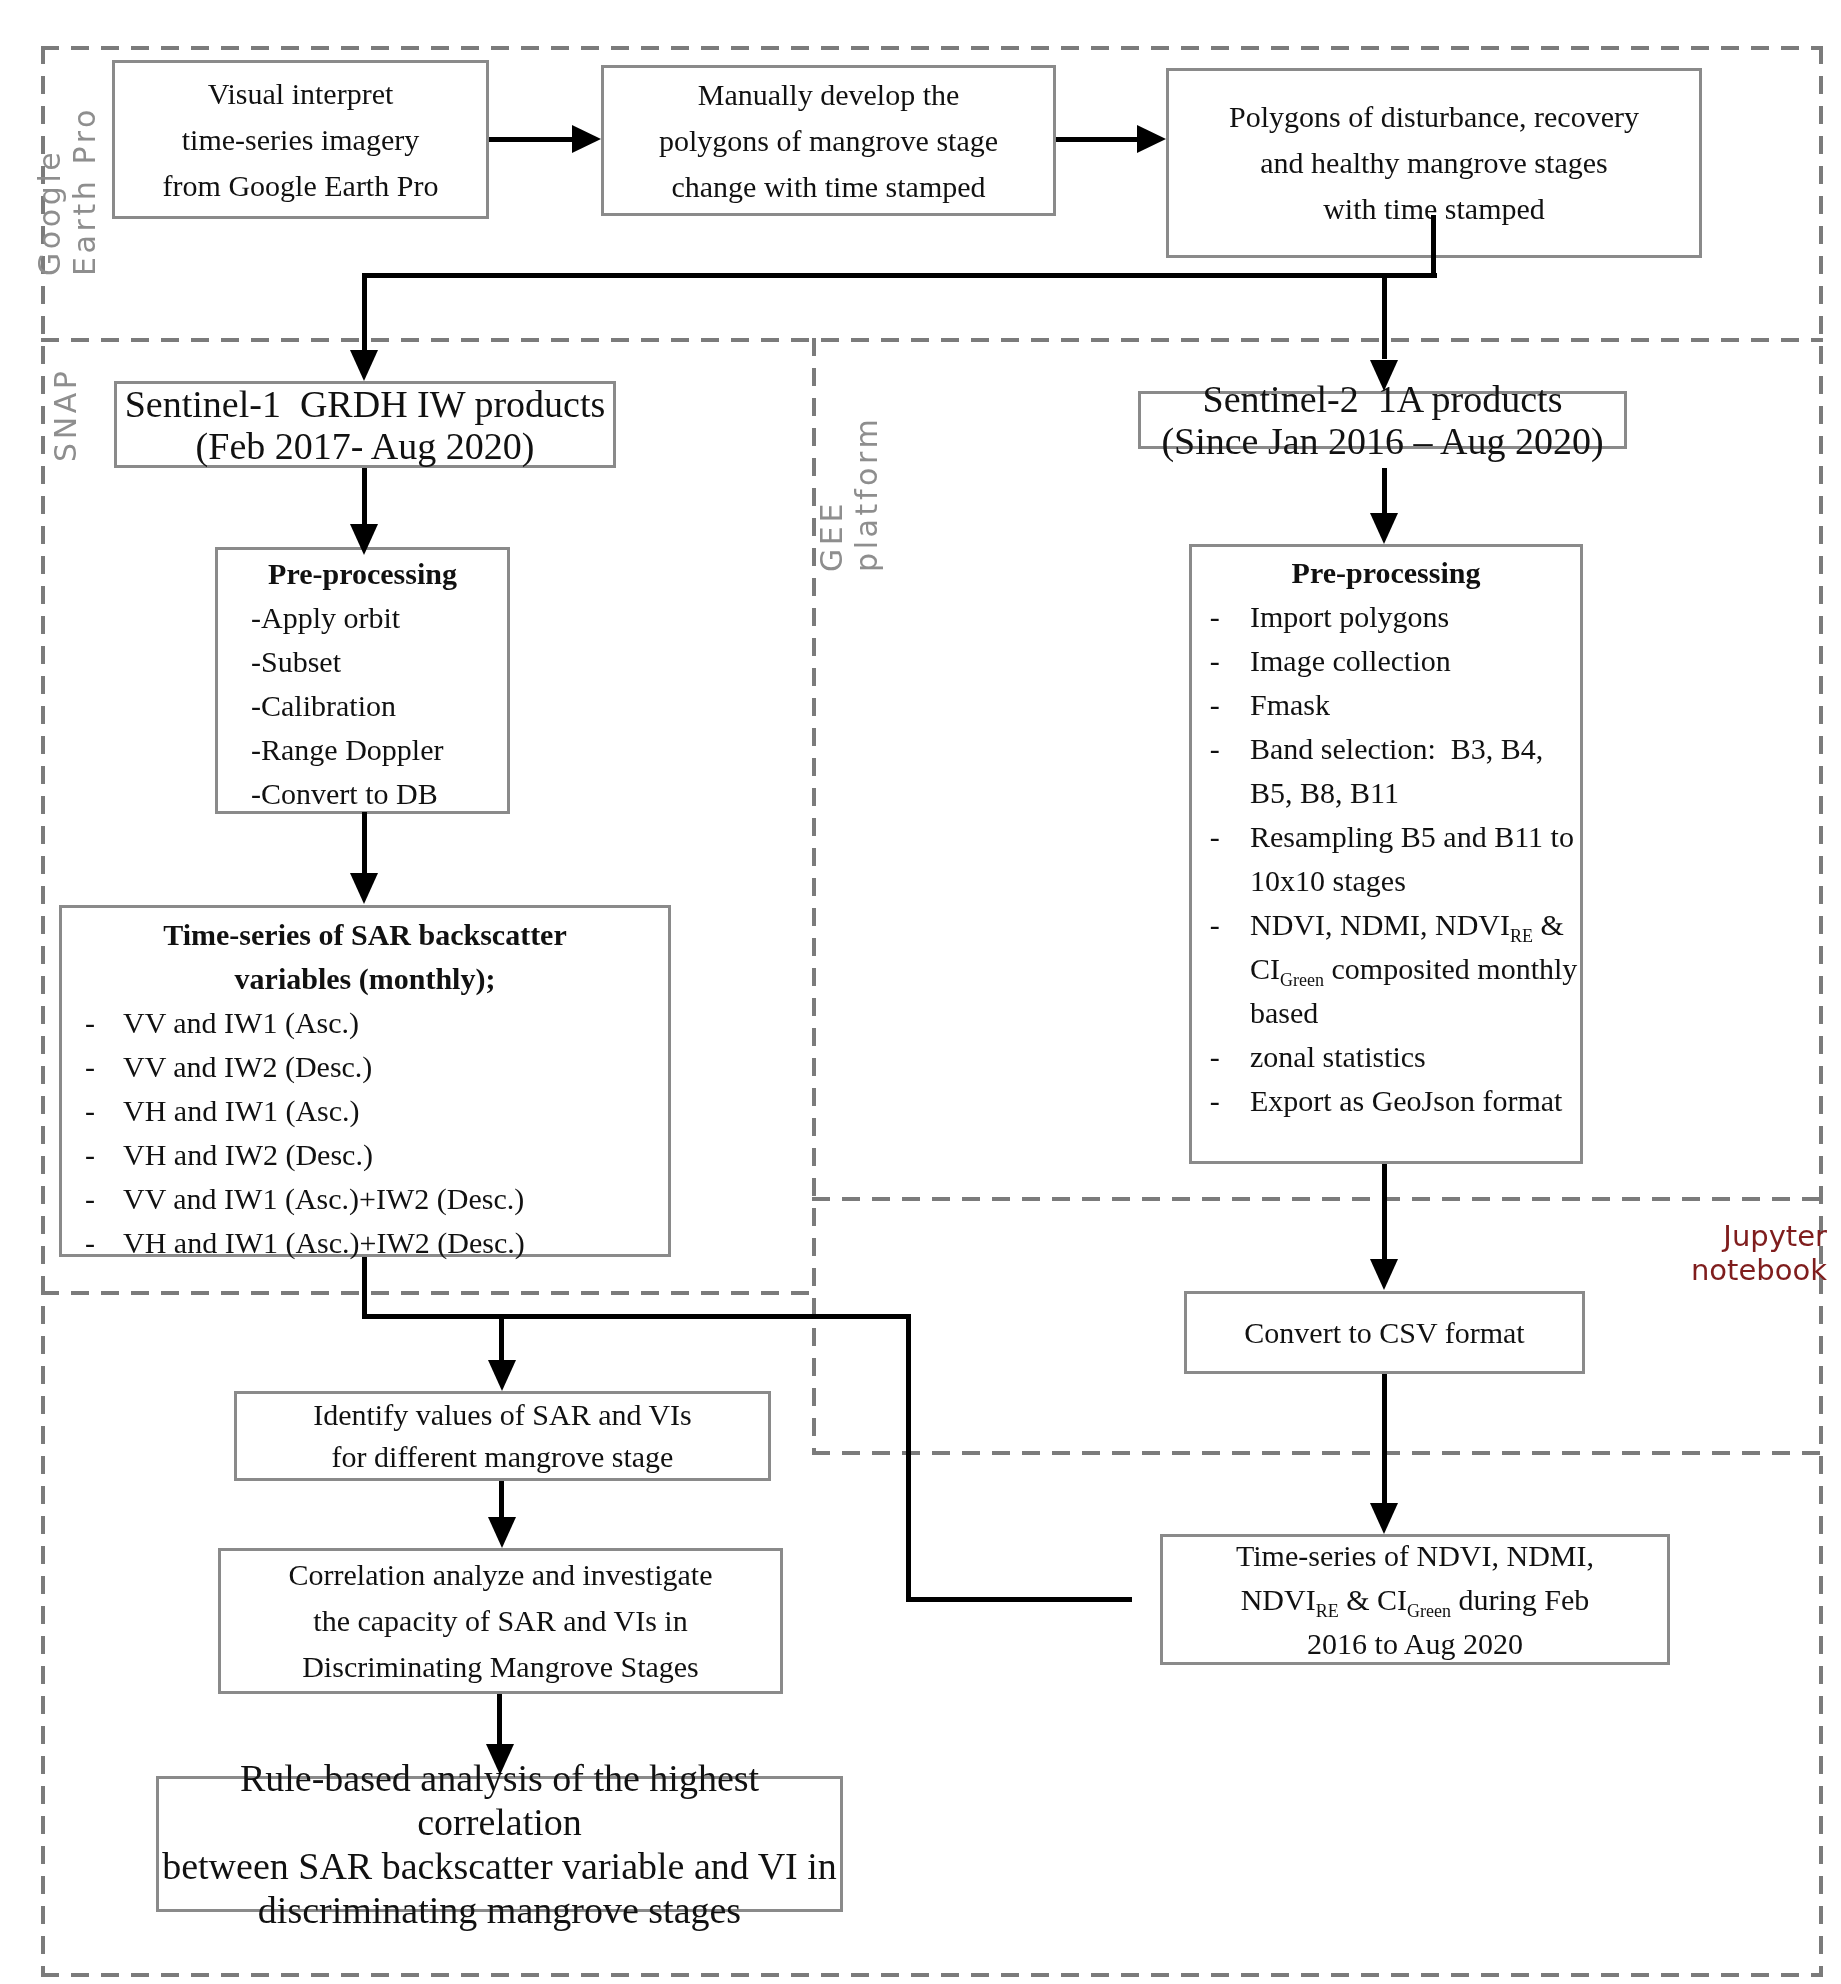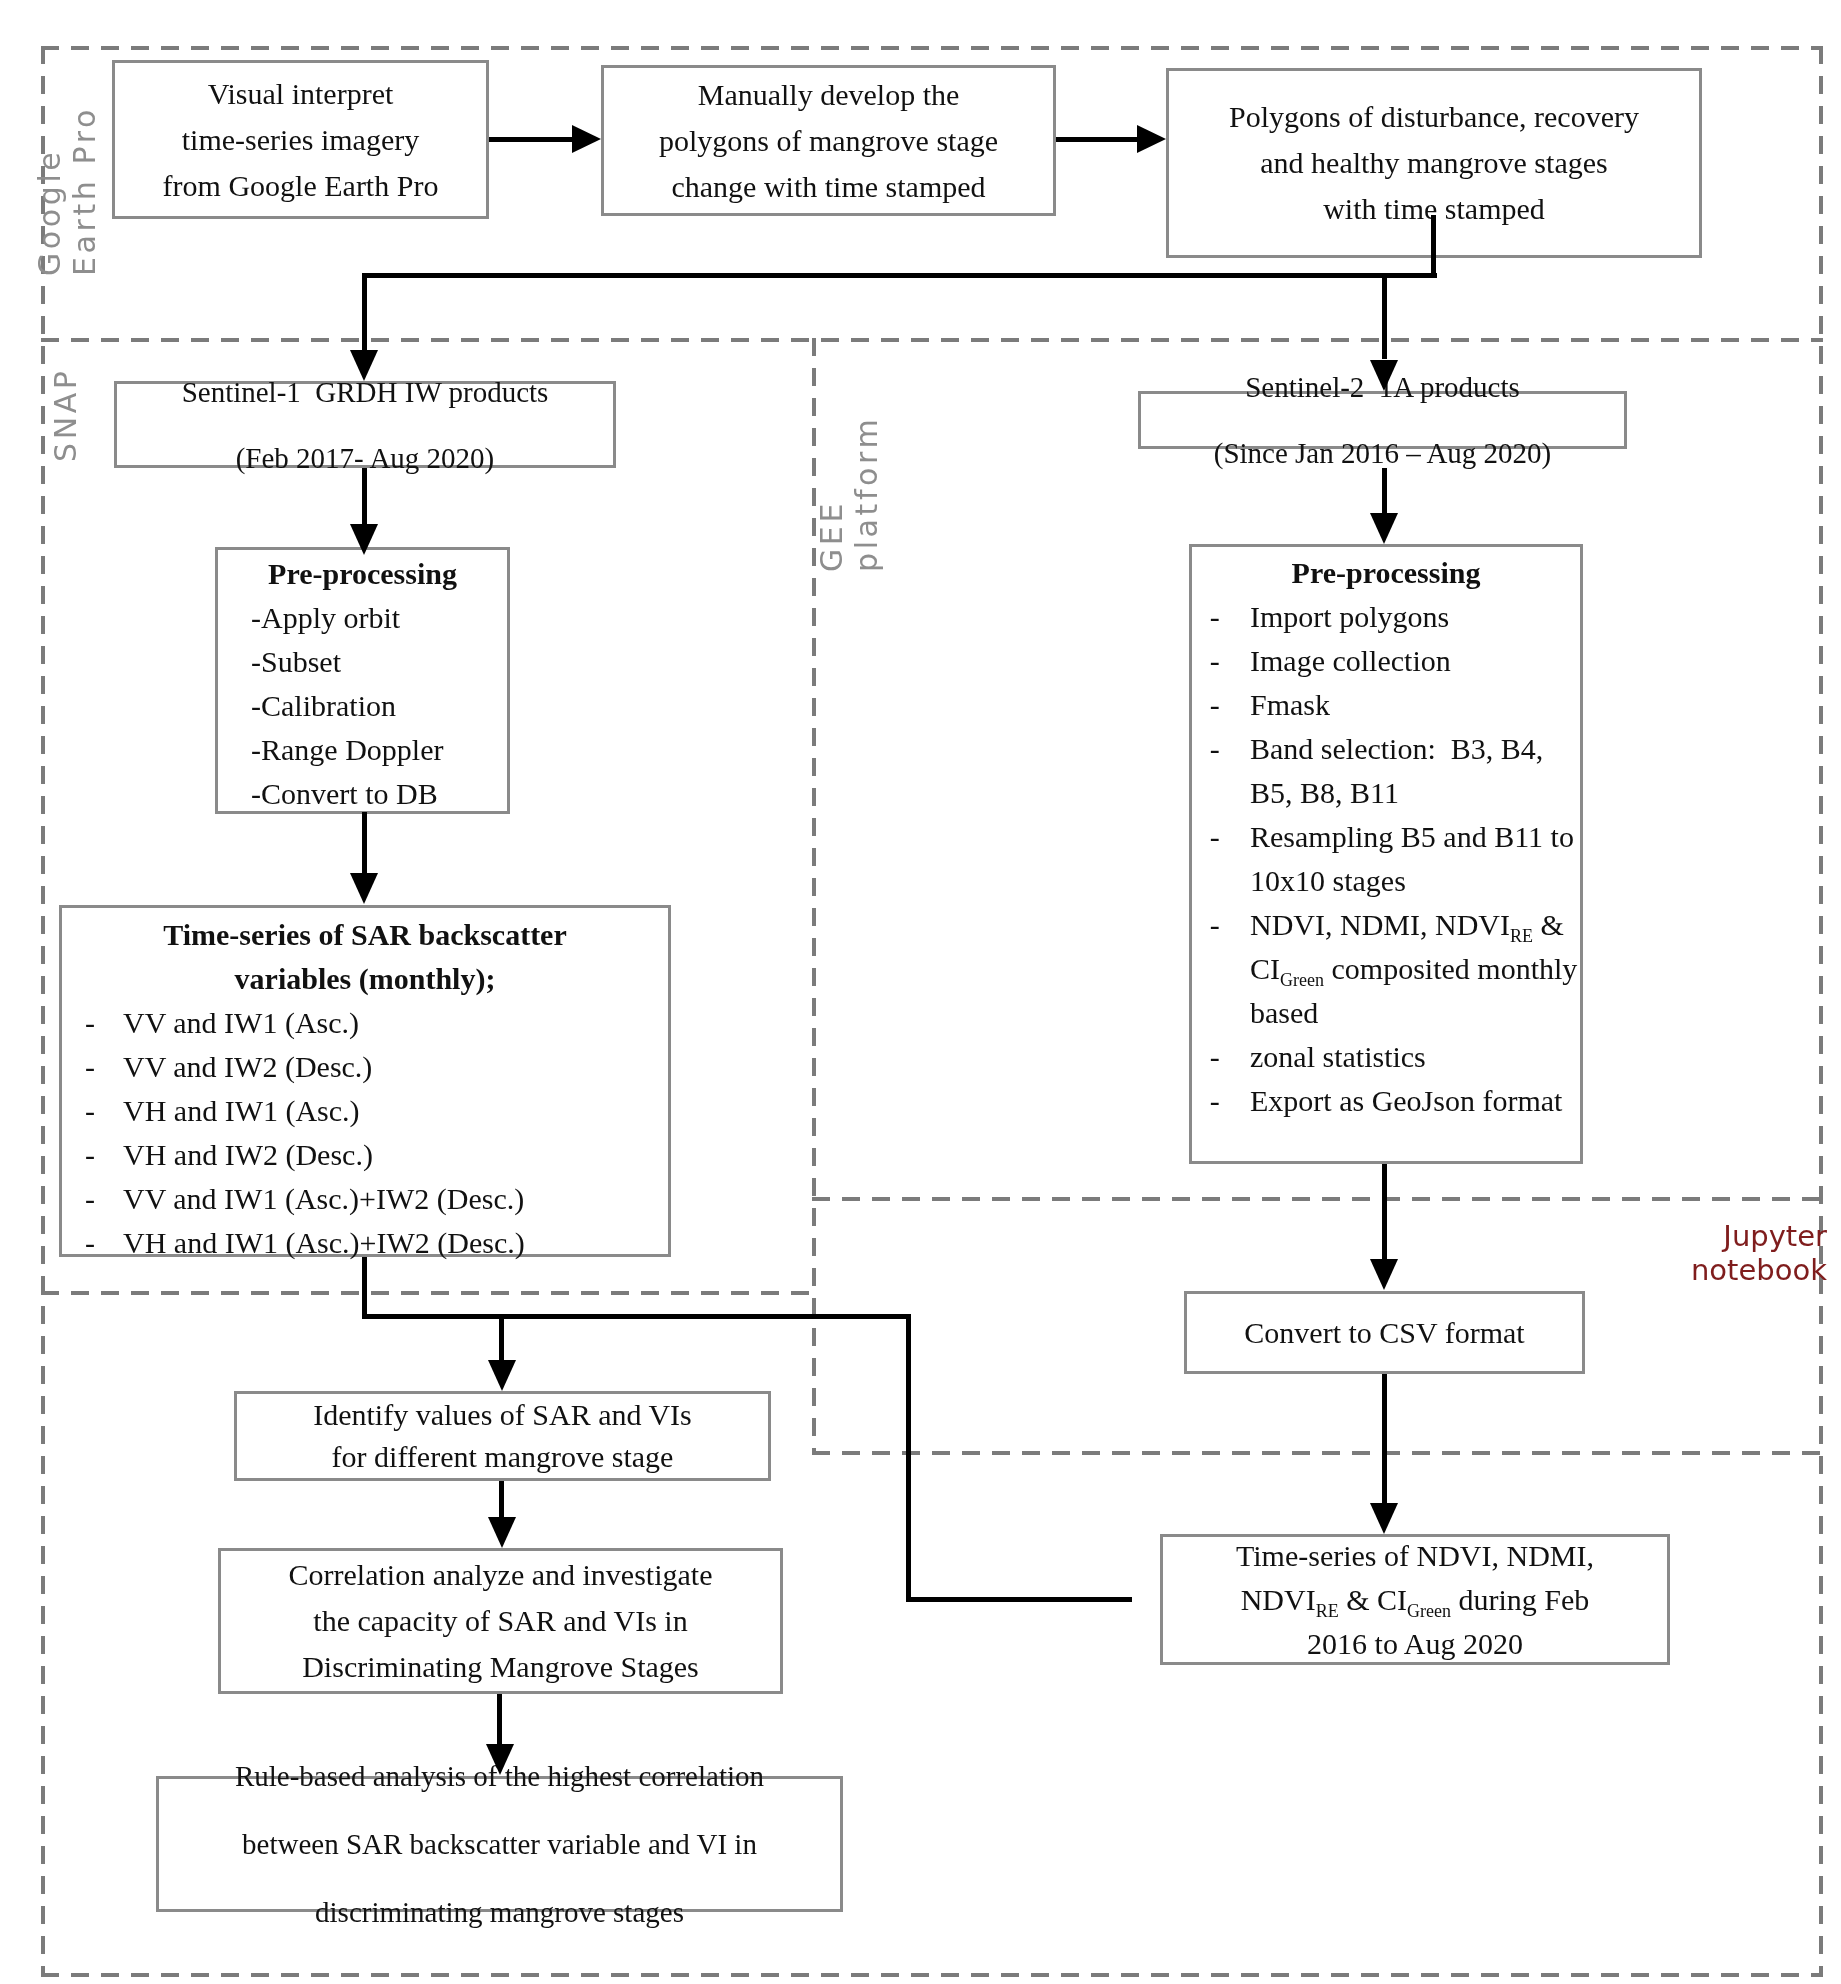--- a/index.html
+++ b/index.html
@@ -39,21 +39,21 @@
   .vlabel{position:absolute;color:#8e8e8e;font-family:"DejaVu Sans",sans-serif;
           font-size:30px;letter-spacing:3.6px;writing-mode:vertical-rl;transform:rotate(180deg);
           display:flex;align-items:center;justify-content:center;z-index:2;}
   .hlabel{position:absolute;color:#7f1d1d;font-family:"DejaVu Sans",sans-serif;
           font-size:29px;text-align:right;z-index:2;}
 
   .lh80{line-height:42px;}
   .lh84{line-height:44px;}
   .lh85{line-height:44px;}
   .lh88{line-height:46px;justify-content:center;}
-  .fs55{font-size:29px;gap:24px;}
+  .fs55{font-size:38px;}
 </style>
 </head>
 <body>
 
 <div id="canvas">
 
   <div class="hdash" style="left:41px;top:46px;width:1782px;"></div>
   <div class="hdash" style="left:41px;top:1973px;width:1782px;"></div>
   <div class="vdash" style="left:41px;top:46px;height:1931px;"></div>
   <div class="vdash" style="left:1819px;top:46px;height:1931px;"></div>

